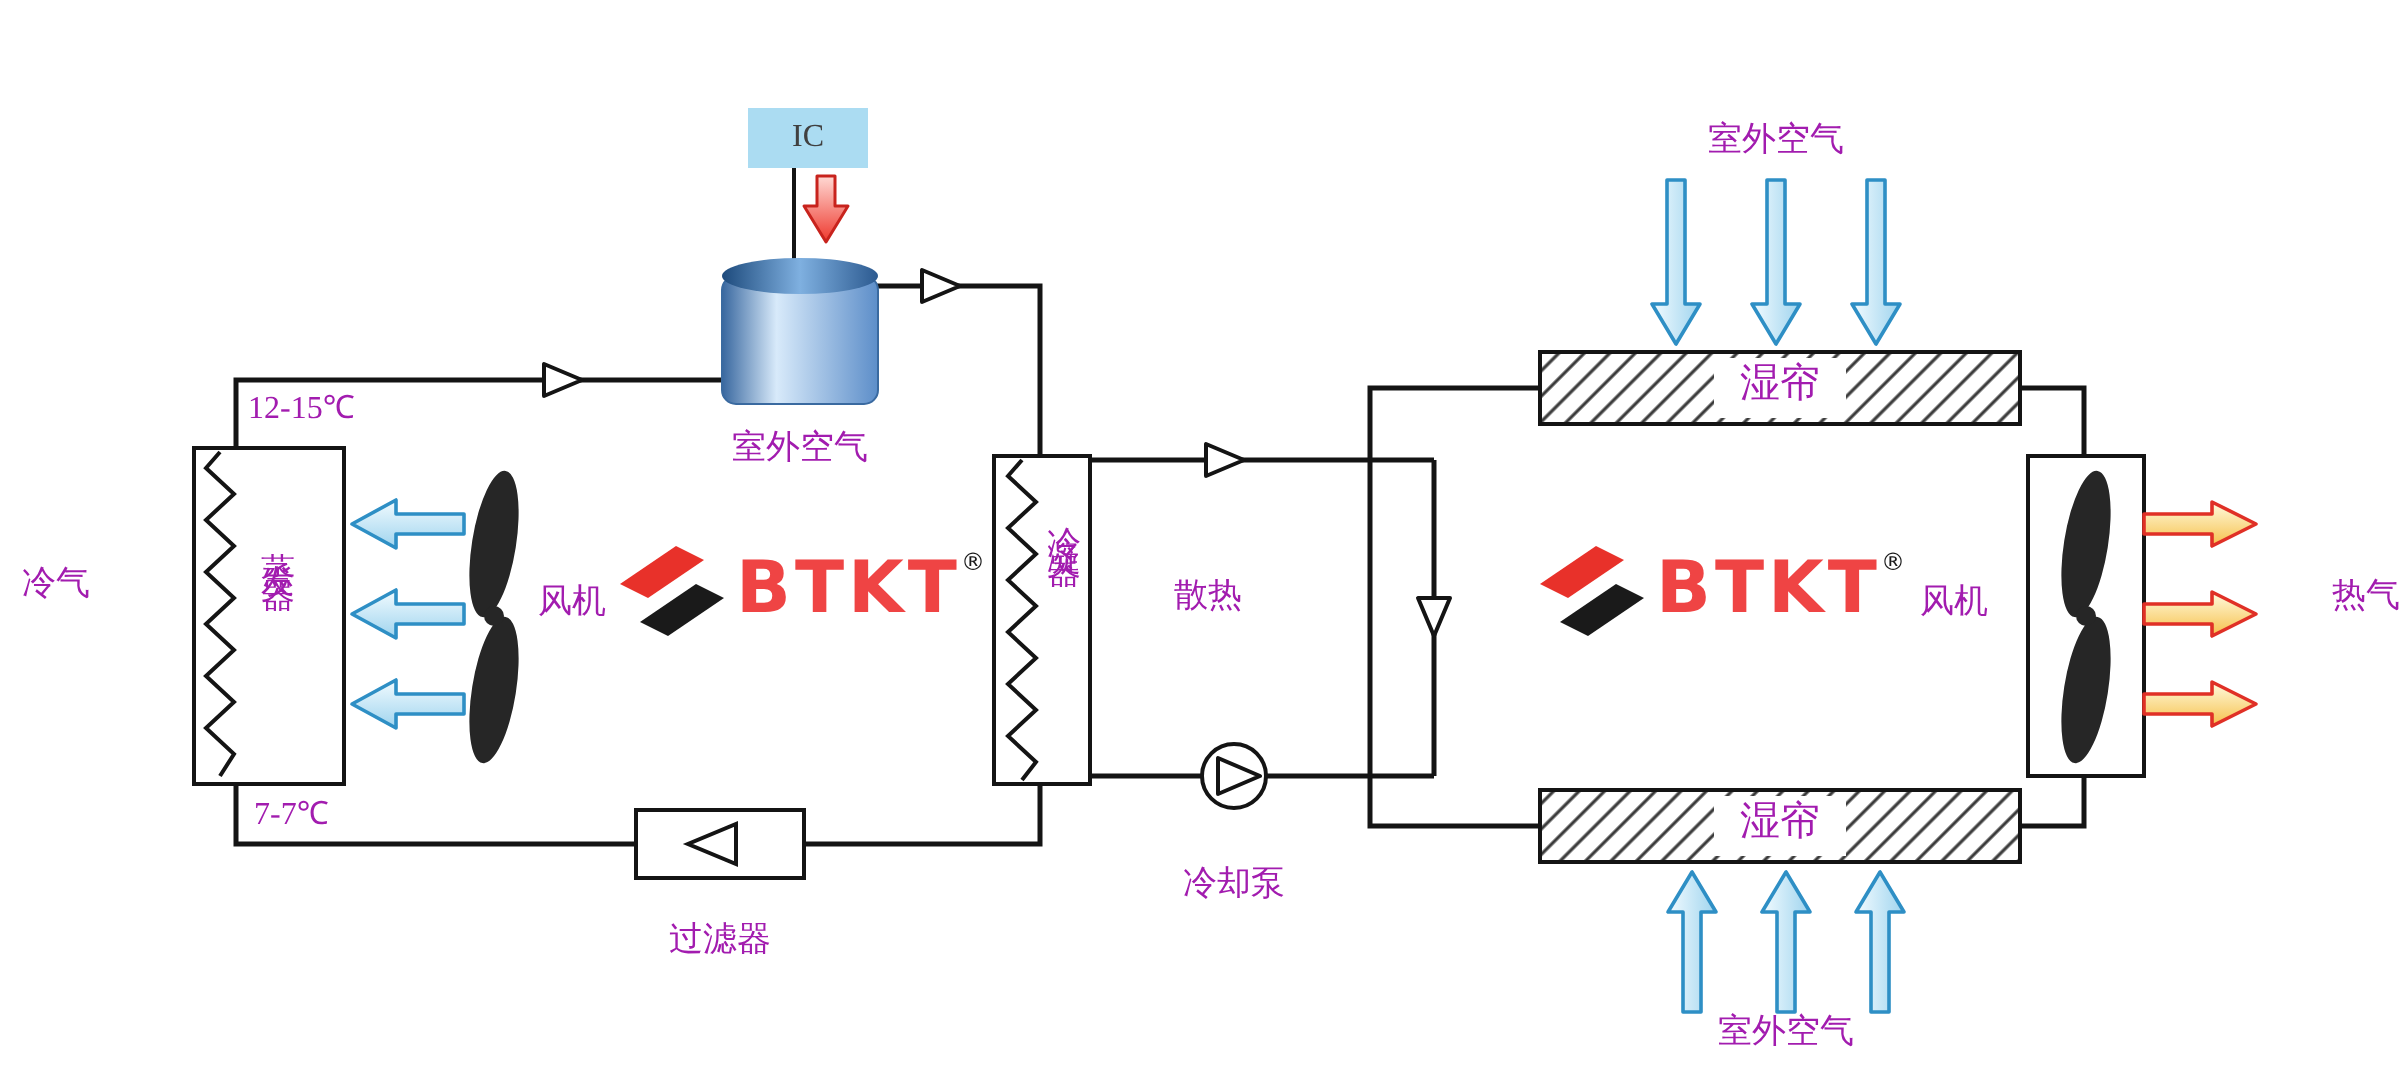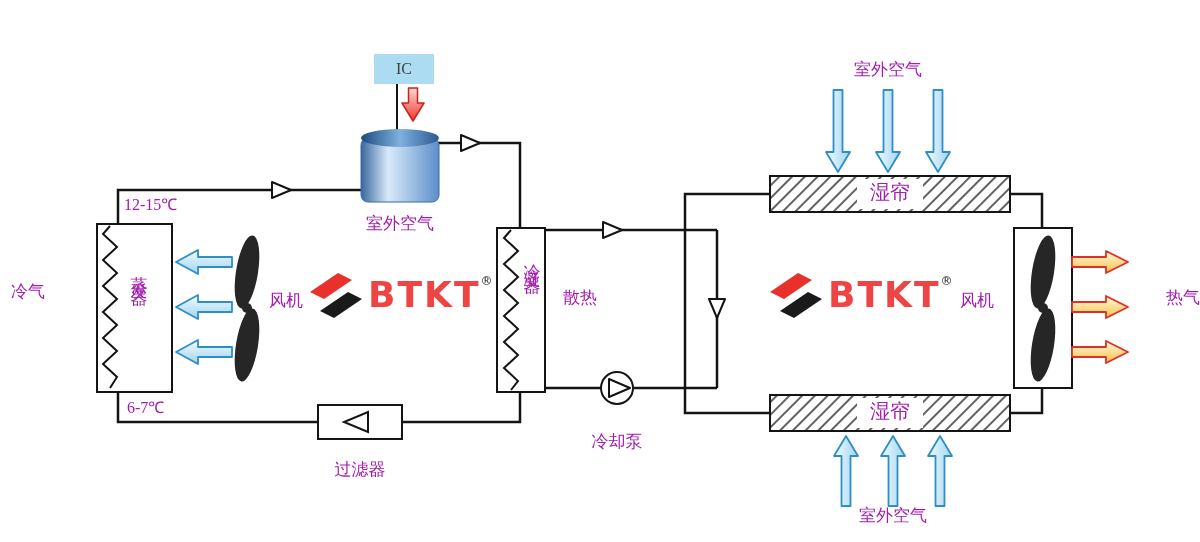--- a/index.html
+++ b/index.html
@@ -148,26 +148,26 @@
       <polygon points="1072,347 1106,347 1106,341 1128,352 1106,363 1106,357 1072,357"></polygon>
     </g>
   </svg>
 
   <div class="ic-box">
     <span>IC</span>
   </div>
 
   <div class="lbl center" style="left:400px; top:214px">室外空气</div>
   <div class="lbl small" style="left:124px; top:196px">12-15℃</div>
-  <div class="lbl small" style="left:127px; top:399px">6-7℃</div>
+  <div class="lbl small" style="left:127px; top:399px">7-7℃</div>
   <div class="lbl" style="left:11px; top:282px">冷气</div>
   <div class="lbl vert" style="left:129px; top:262px">蒸发器</div>
   <div class="lbl" style="left:269px; top:291px">风机</div>
   <div class="lbl vert" style="left:522px; top:250px">冷凝器</div>
-  <div class="lbl" style="left:563px; top:288px">散热</div>
+  <div class="lbl" style="left:587px; top:288px">散热</div>
   <div class="lbl center" style="left:617px; top:432px">冷却泵</div>
   <div class="lbl center" style="left:360px; top:460px">过滤器</div>
   <div class="lbl curtain-label" style="left:890px; top:194px">湿帘</div>
   <div class="lbl curtain-label" style="left:890px; top:413px">湿帘</div>
   <div class="lbl center" style="left:888px; top:60px">室外空气</div>
   <div class="lbl center" style="left:893px; top:506px">室外空气</div>
   <div class="lbl" style="left:960px; top:291px">风机</div>
   <div class="lbl" style="left:1166px; top:288px">热气</div>
 
   <div class="logo" style="left:306px; top:266px">

